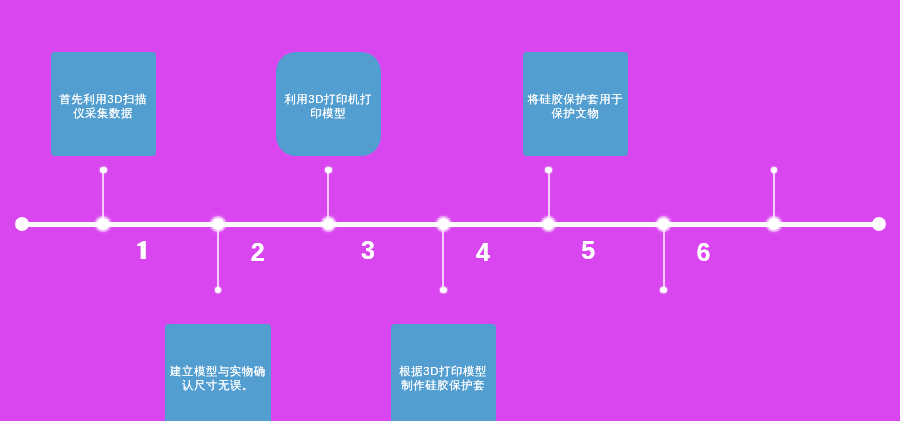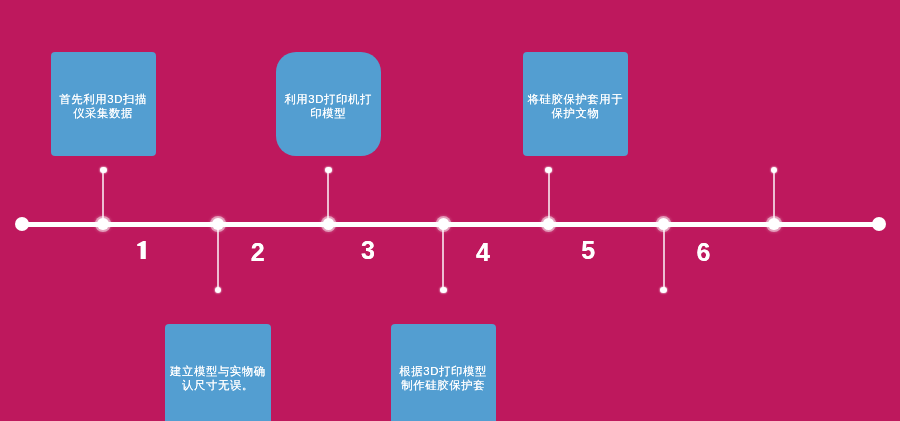--- a/index.html
+++ b/index.html
@@ -1,20 +1,20 @@
 <!DOCTYPE html>
 <html><head>
 <meta charset="utf-8">
 <title>3D printing relic protection timeline</title>
 <style>
   html,body{margin:0;padding:0;}
   body{width:900px;height:421px;overflow:hidden;
        font-family:"Liberation Sans",sans-serif;}
 
-  .stage{position:relative;width:900px;height:421px;background:#be185d;overflow:hidden;}
+  .stage{position:relative;width:900px;height:421px;background:#d946ef;overflow:hidden;}
 
   
   .card{position:absolute;width:105.6px;height:104.2px;
         background:#539ed1;border-radius:4px;
         color:#ffffff;font-size:11.4px;line-height:14.55px;text-align:center;
         letter-spacing:0.6px;
         display:flex;align-items:center;justify-content:center;
         box-sizing:border-box;padding:4.1px 3.45px 0 3.05px;}
   .card .card-text{display:block;width:100%;filter:opacity(1);
                    text-shadow:0 0 0.35px rgba(255,255,255,0.9);}

